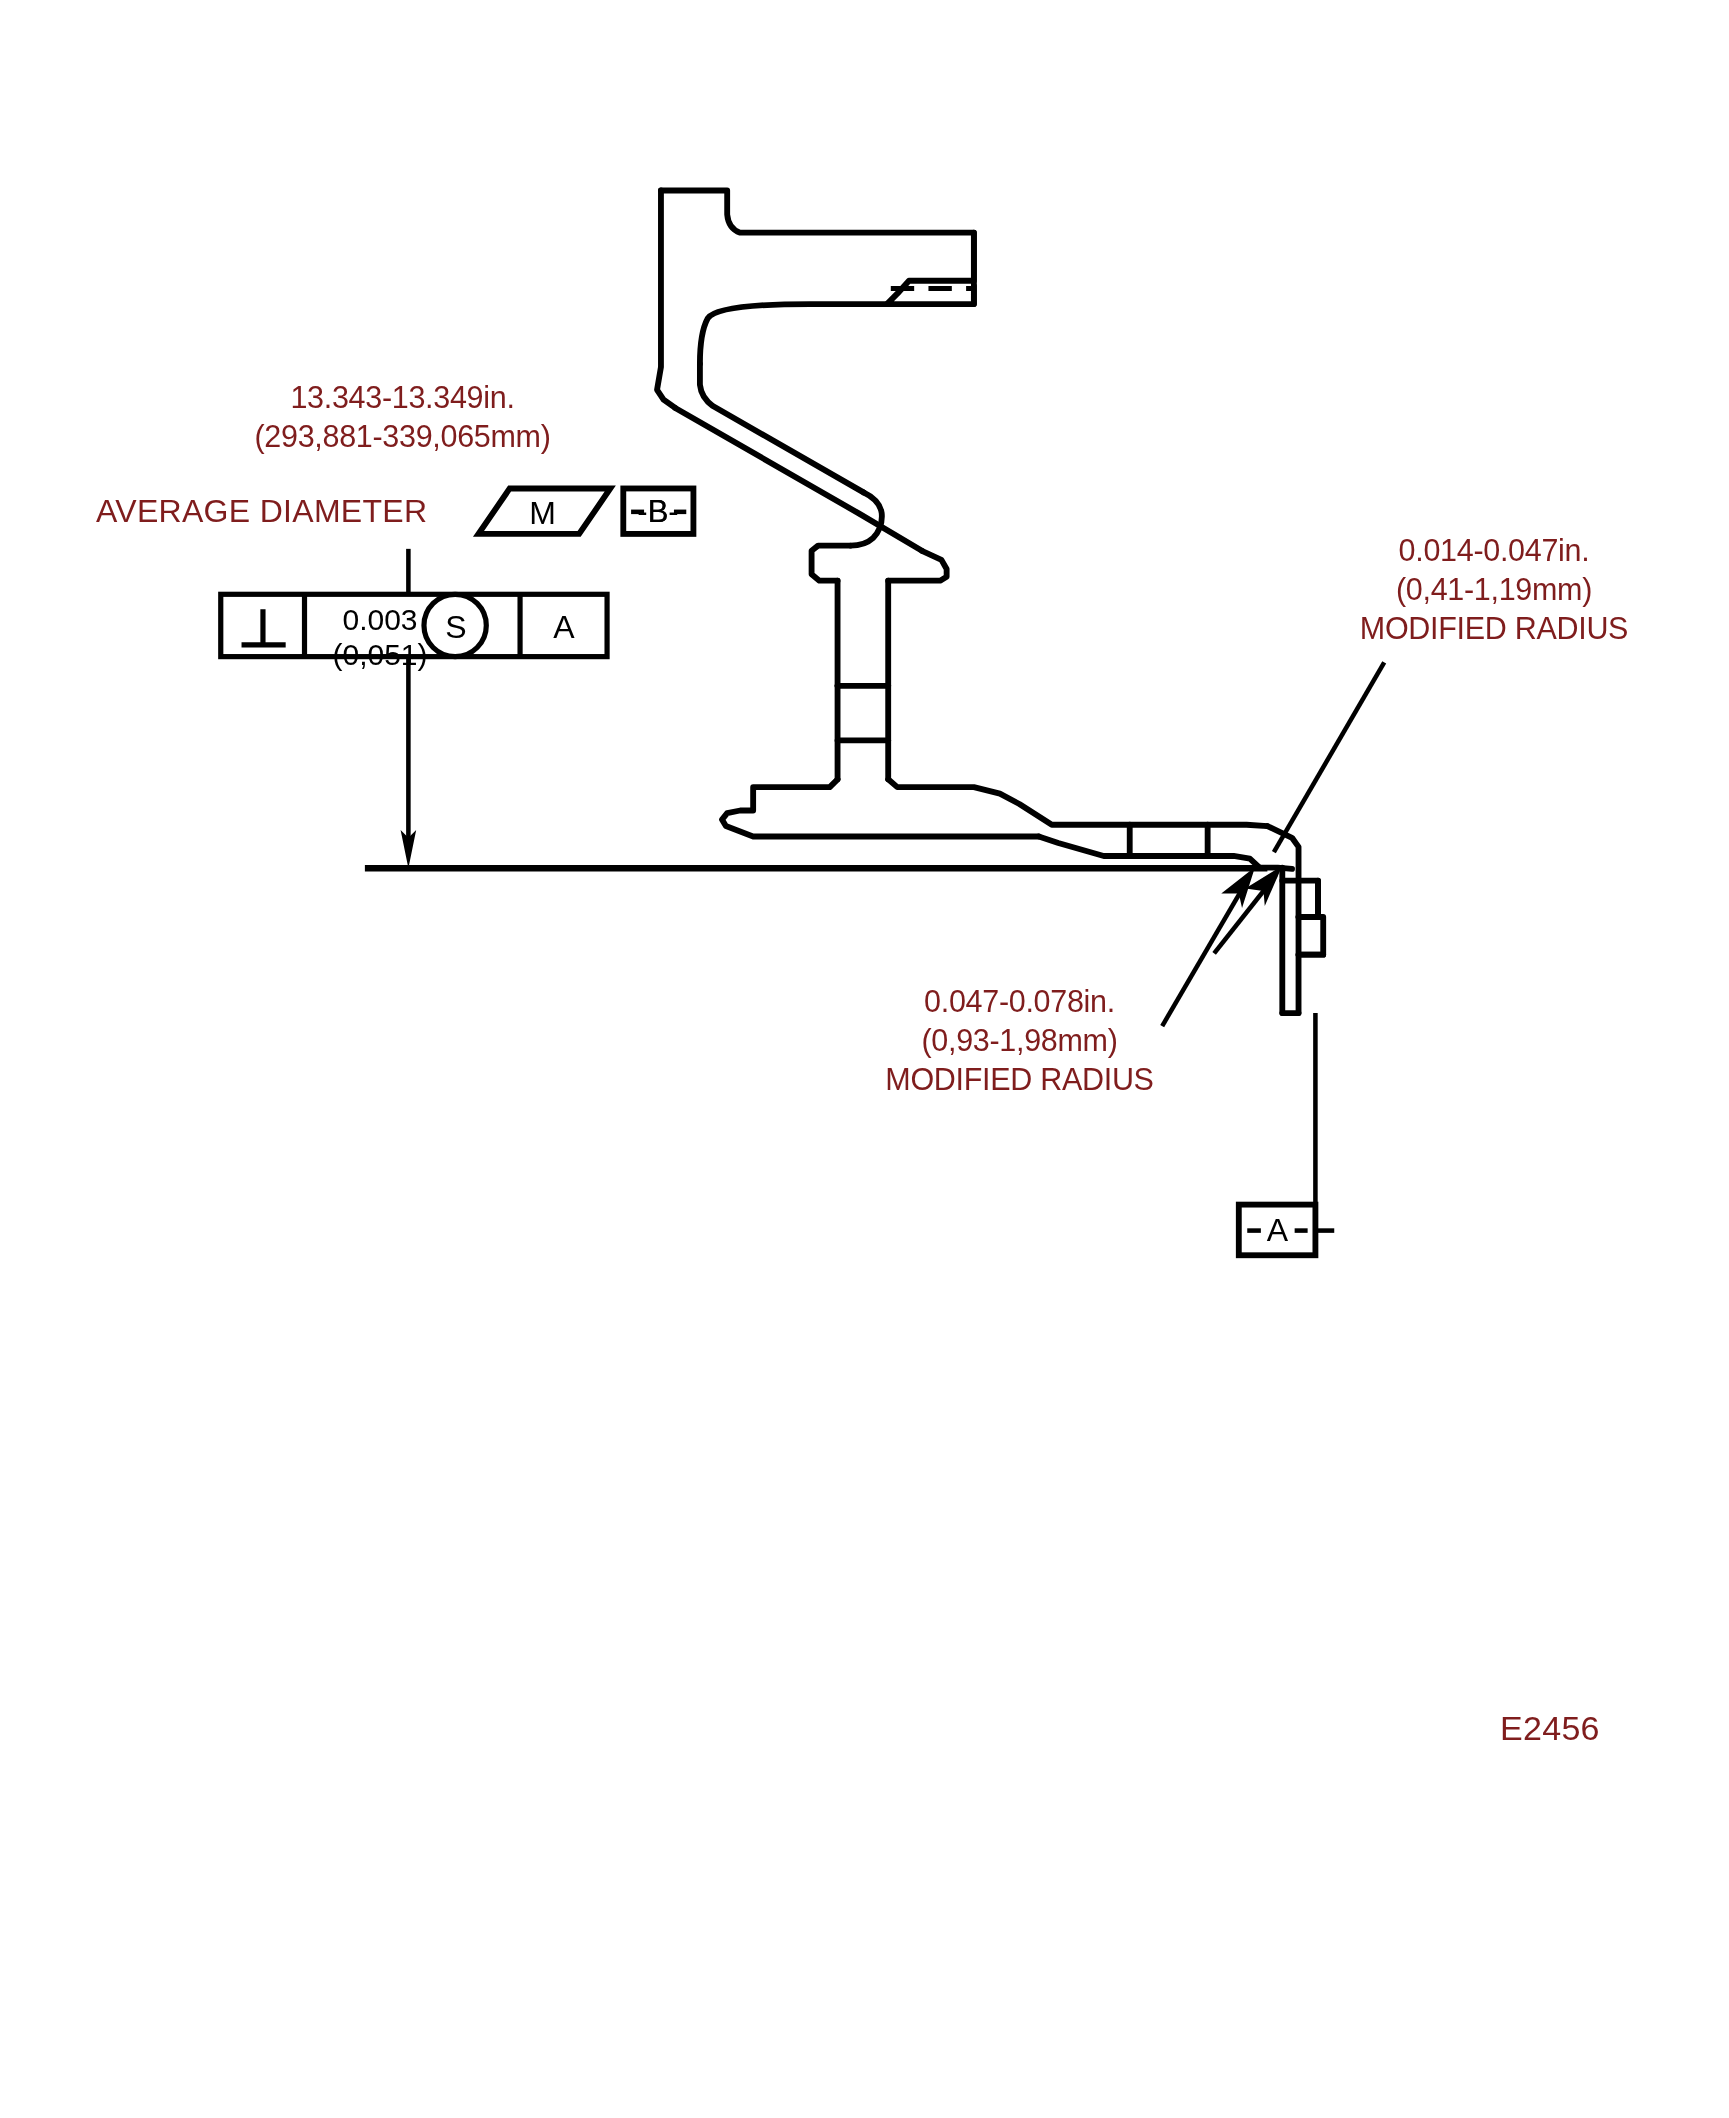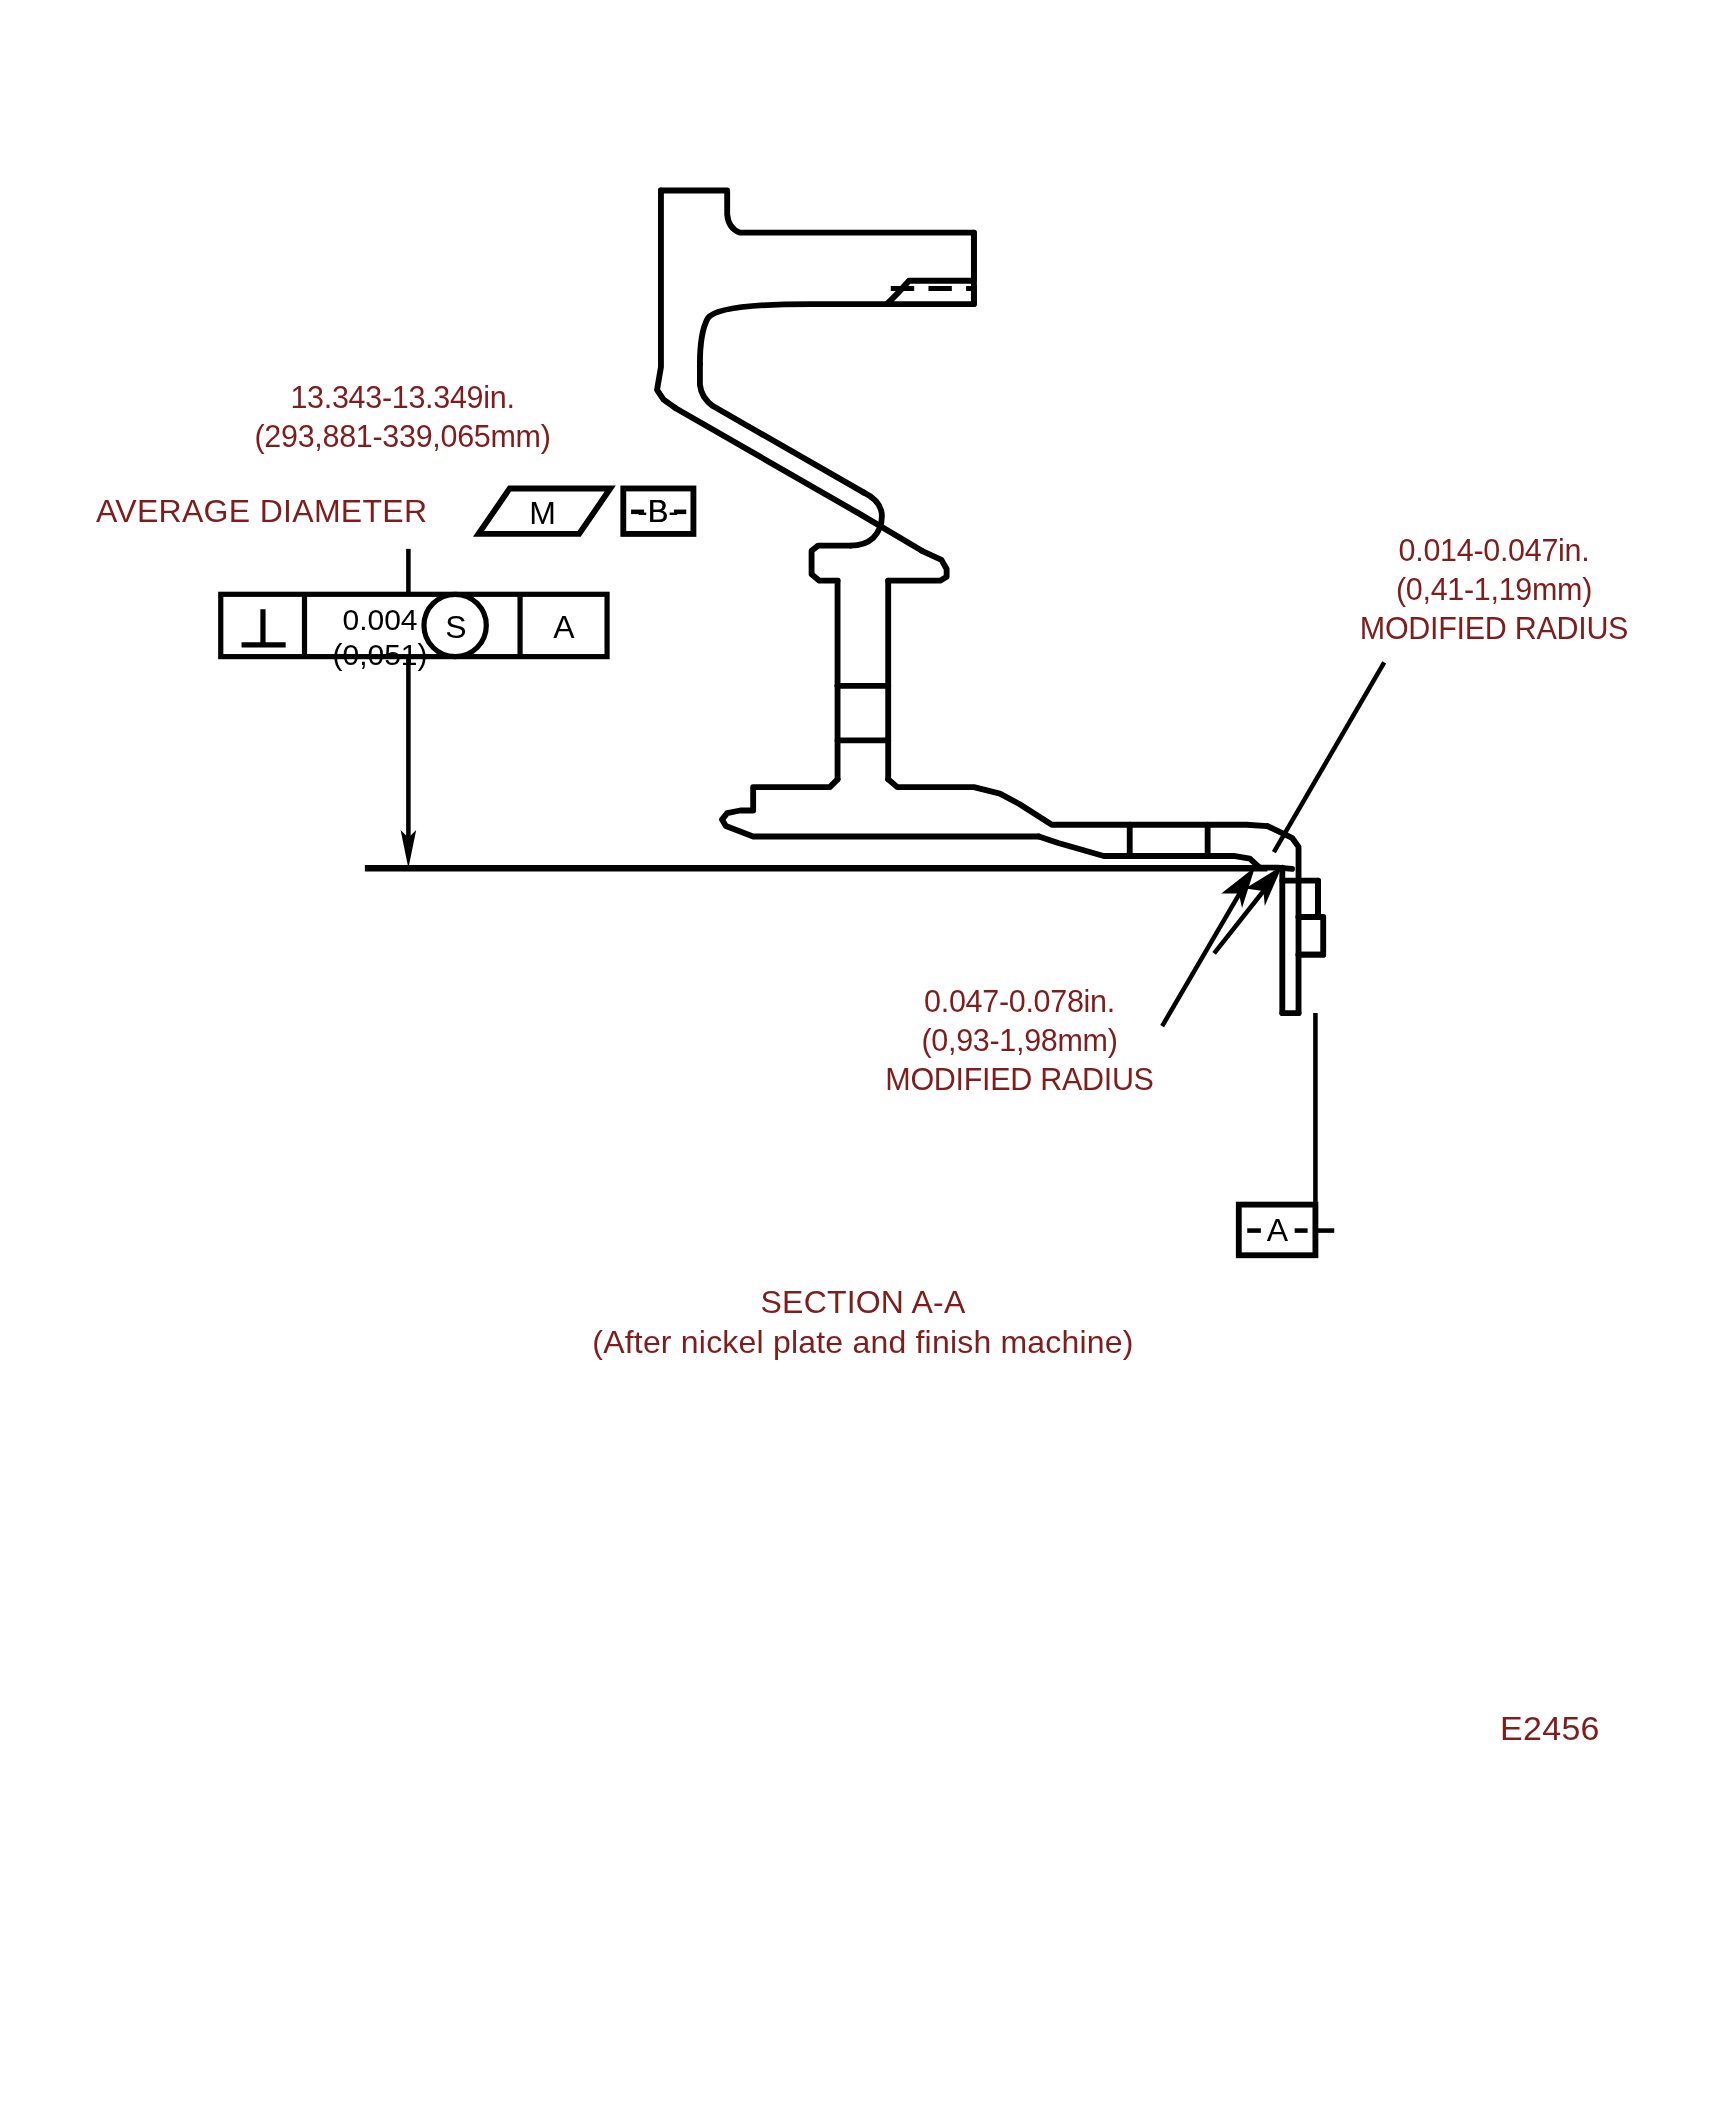--- a/index.html
+++ b/index.html
@@ -245,21 +245,21 @@
   </div>
 
   <div class="txt avg-diam-label" style="left:96px; top:493px;">AVERAGE DIAMETER</div>
 
   <div class="gdt-text" style="left:510px; top:495px; width:65px;">M</div>
 
   <div class="gdt-text" style="left:623px; top:494px; width:70px; font-size:31px;" style-note="rendered as B with flanking dashes in svg">-B-</div>
   <div class="gdt-text" style="left:623px; top:494px; width:70px; font-size:31px;">B</div>
 
   <div class="gdt-tol" style="left:310px; top:602px; width:140px;">
-    <div>0.004</div>
+    <div>0.003</div>
     <div>(0,051)</div>
   </div>
 
   <div class="gdt-text" style="left:426px; top:609px; width:60px;">S</div>
 
   <div class="gdt-text" style="left:521px; top:609px; width:86px;">A</div>
 
   <div class="txt dim-note" style="left:1325px; top:531px; width:338px;">
     <div>0.014-0.047in.</div>
     <div>(0,41-1,19mm)</div>
@@ -267,21 +267,17 @@
   </div>
 
   <div class="txt dim-note" style="left:844px; top:982px; width:351px;">
     <div>0.047-0.078in.</div>
     <div>(0,93-1,98mm)</div>
     <div>MODIFIED RADIUS</div>
   </div>
 
   <div class="gdt-text" style="left:1239px; top:1212px; width:77px; font-size:32px;">A</div>
 
-  <div class="txt section-title" style="left:467px; top:1282px; width:792px;">
-    <div>SECTION A-A</div>
-    <div>(After nickel plate and finish machine)</div>
-  </div>
 
   <div class="txt fig-code" style="left:1500px; top:1709px;">E2456</div>
 
 </div>
 
 
 </body></html>

